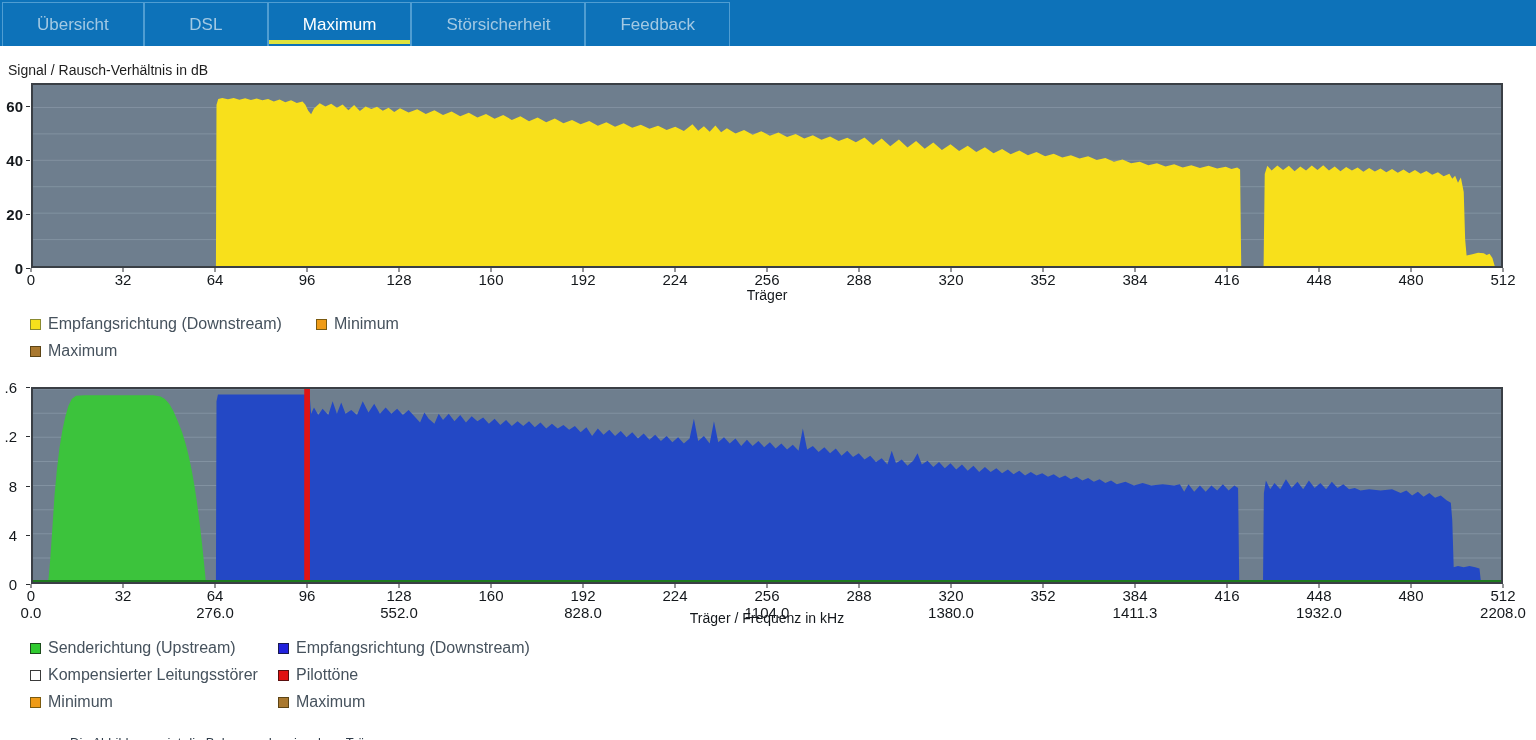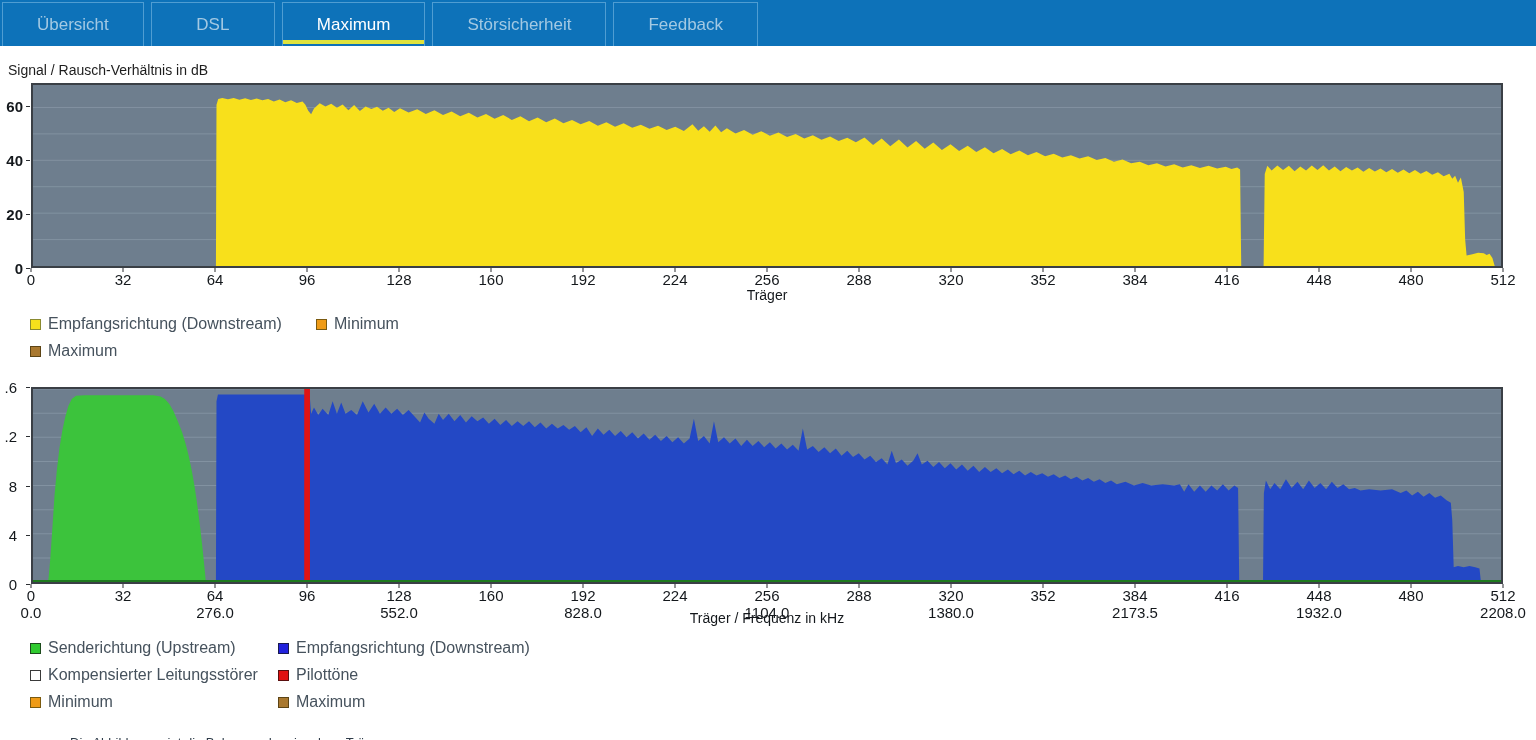--- a/index.html
+++ b/index.html
@@ -1,21 +1,21 @@
 <!DOCTYPE html>
 <html><head>
 <meta charset="utf-8">
 <style>
   html,body{margin:0;padding:0;background:#fff;}
   body{width:1536px;height:740px;overflow:hidden;font-family:"Liberation Sans",sans-serif;}
   .screen{position:relative;width:1536px;height:740px;overflow:hidden;background:#fff;}
 
   
   .tabbar{height:46px;background:#0d72b9;display:flex;align-items:stretch;box-sizing:border-box;padding:2px 0 0 2px;}
-  .tab{position:relative;margin-right:7px;min-width:124px;padding:0 34px;box-sizing:border-box;
+  .tab{position:relative;min-width:124px;padding:0 34px;box-sizing:border-box;
        display:flex;align-items:center;justify-content:center;font-size:17px;color:#a3c9e3;
        background:#0d72b9;border:1px solid #4f9dd2;border-bottom:none;cursor:pointer;white-space:nowrap;}
   .tab.active{color:#ffffff;}
   .tab.active::after{content:"";position:absolute;left:0;right:0;bottom:2px;height:4px;background:#dfe33e;}
 
   
   .sec{position:absolute;left:0;width:1536px;}
   .sec-snr{top:62px;}
   .sec-bits{top:382px;}
   .chart-title{height:16px;font-size:14px;line-height:16px;color:#1d1d1d;padding-left:8px;}
@@ -221,21 +221,21 @@
         <div class="tickmark" style="left: 93.75%;"></div>
         <div class="xtick" style="left: 93.75%;">480</div>
         <div class="tickmark" style="left: 100%;"></div>
         <div class="xtick" style="left: 100%;">512</div>
         <div class="freqtick" style="left: 0%;">0.0</div>
         <div class="freqtick" style="left: 12.5%;">276.0</div>
         <div class="freqtick" style="left: 25%;">552.0</div>
         <div class="freqtick" style="left: 37.5%;">828.0</div>
         <div class="freqtick" style="left: 50%; text-align: right;">1104.0</div>
         <div class="freqtick" style="left: 62.5%;">1380.0</div>
-        <div class="freqtick" style="left: 75%;">2173.5</div>
+        <div class="freqtick" style="left: 75%;">1411.3</div>
         <div class="freqtick" style="left: 87.5%;">1932.0</div>
         <div class="freqtick" style="left: 100%;">2208.0</div>
       </div>
     <div class="legend" id="legend1">
         <div class="legenditem">
           <span class="swatch" style="background: rgb(47, 202, 47); border-color: rgb(28, 74, 28);"></span>
           <span>Senderichtung (Upstream)</span>
         </div>
         <div class="legenditem">
           <span class="swatch" style="background: rgb(34, 34, 221); border-color: rgb(26, 26, 80);"></span>

